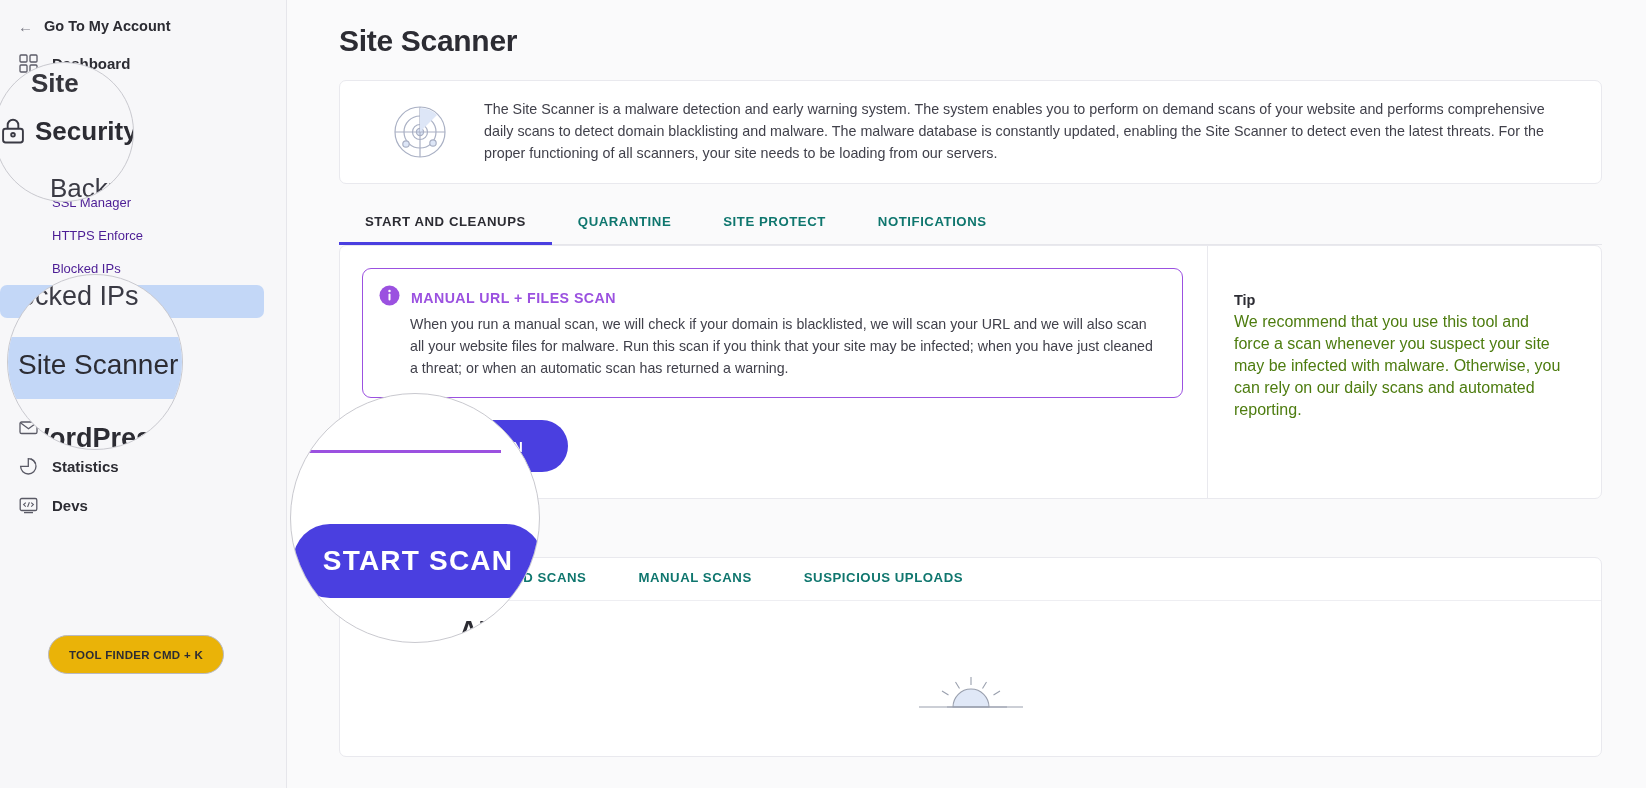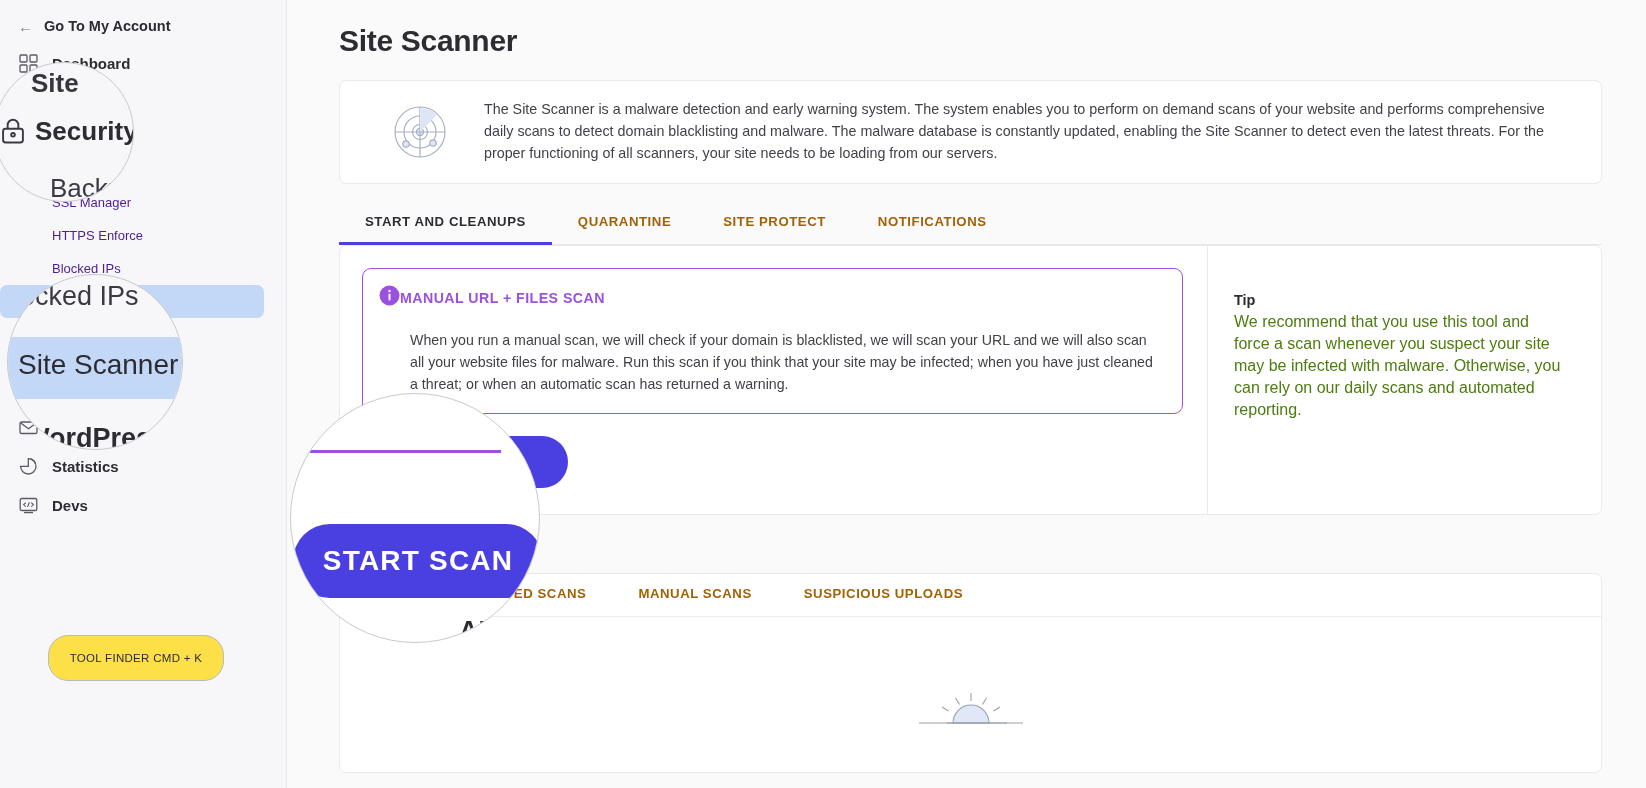--- a/index.html
+++ b/index.html
@@ -42,25 +42,25 @@
     cursor: pointer;
   }
   .sub-item.active {
     background: #c3d7f7;
     border-radius: 7px;
     margin-right: 22px;
     font-weight: 400;
   }
   .tool-finder {
     position: absolute; left: 48px; top: 635px;
-    width: 176px; height: 46px;
+    width: 176px; height: 39px;
     border: 1px solid #b9b9c2; border-radius: 20px;
     display: flex; align-items: center; justify-content: center;
-    font-size: 11.5px; font-weight: 400; letter-spacing: .3px;
-    color: #2c2c33; background: #fde047; cursor: pointer;
+    font-size: 11.5px; font-weight: 700; letter-spacing: .3px;
+    color: #2c2c33; background: #eab308; cursor: pointer;
   }
 
   
   .main {
     flex: 1 1 auto; height: 788px;
     background: #fafafb;
     padding: 18px 44px 0 52px;
     overflow: hidden;
     position: relative;
   }
@@ -80,40 +80,40 @@
     font-size: 14.3px; line-height: 21.8px; color: #41414b;
   }
 
   .tabs {
     display: flex; gap: 0px; align-items: flex-end;
     border-bottom: 1px solid #e6e6eb;
     margin-top: 18px;
   }
   .tab {
     font-size: 13.2px; font-weight: 700; letter-spacing: .55px;
-    color: #a16207; padding: 12px 26px 13px 26px;
+    color: #0f766e; padding: 12px 26px 13px 26px;
     cursor: pointer; border-bottom: 3px solid transparent;
     margin-bottom: -1px; white-space: nowrap;
   }
   .tab.active { color: #2c2c33; border-bottom-color: #4a3fe0; }
 
   .section-title {
     font-size: 18.5px; font-weight: 700; color: #2c2c33;
     margin: 22px 0 12px 2px;
   }
 
   .scan-card { display: flex; min-height: 250px; }
   .scan-left { flex: 1 1 auto; padding: 22px 24px 26px 22px; }
   .scan-right { flex: 0 0 394px; border-left: 1px solid #e9e9ee; padding: 46px 36px 0 26px; }
 
   .notice {
     border: 1.6px solid #9b51e0; border-radius: 9px;
     padding: 16px 18px 18px 16px;
   }
-  .notice-head { display: flex; align-items: center; margin-bottom: 19px; }
+  .notice-head { display: flex; align-items: center; gap: 11px; margin-bottom: 3px; }
   .notice-title {
     font-size: 14.2px; font-weight: 700; letter-spacing: .45px; color: #9b51e0;
   }
   .notice-body {
     font-size: 14.2px; line-height: 22px; color: #41414b; padding-left: 31px;
   }
   .start-scan {
     margin-top: 22px; margin-left: 14px;
     background: #4a3fe0; color: #fff;
     border: none; border-radius: 26px;

